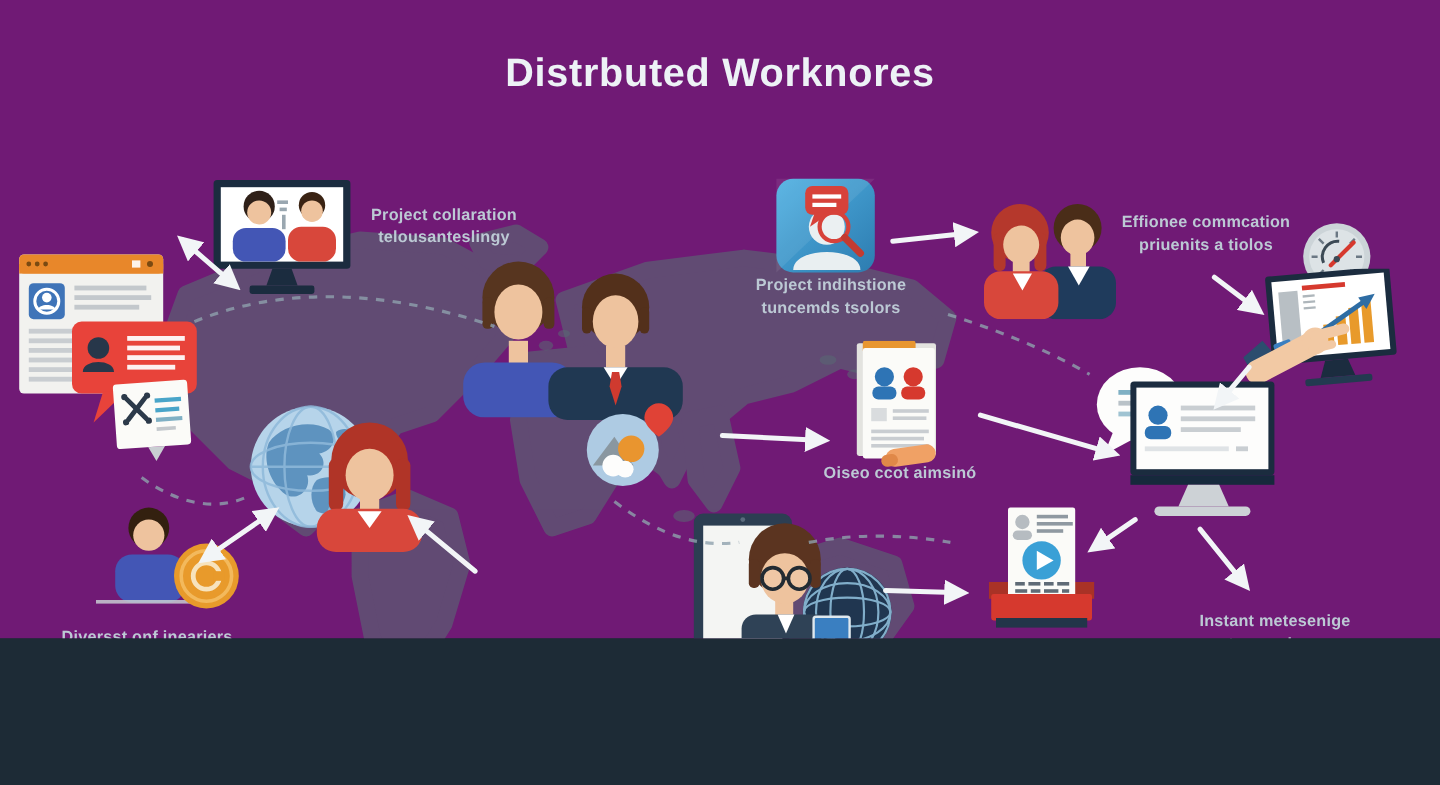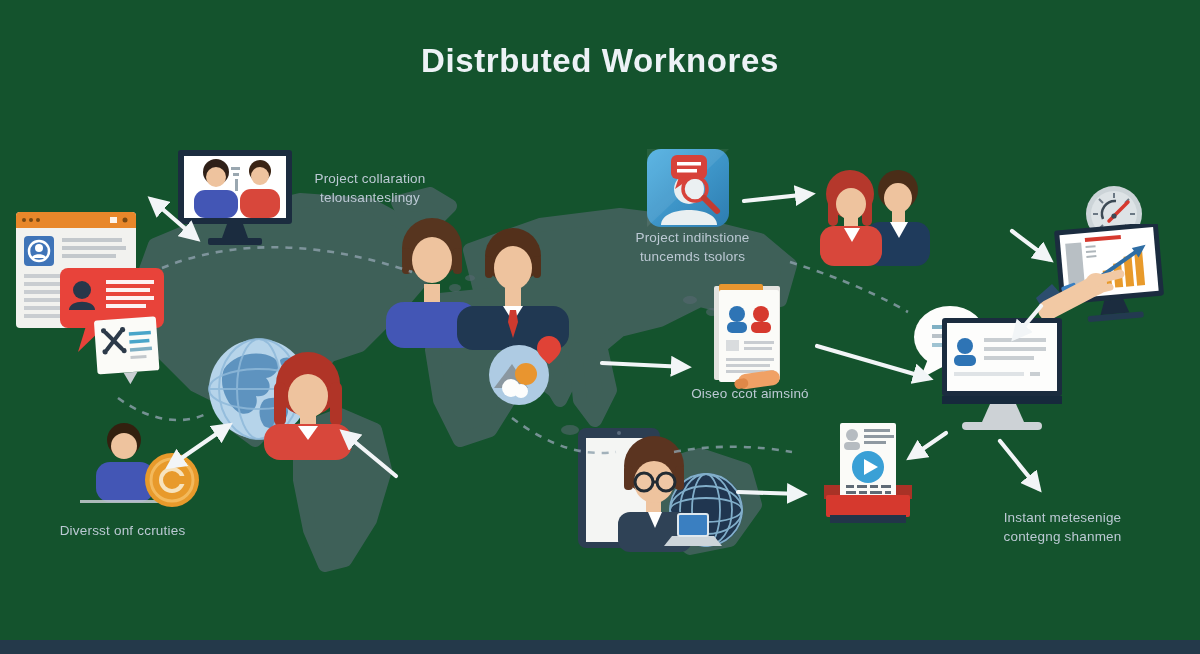--- a/index.html
+++ b/index.html
@@ -1,21 +1,21 @@
 <!DOCTYPE html>
 <html><head>
 <meta charset="utf-8">
 <style>
   html,body{margin:0;padding:0;background:#1d2b36;}
-  .canvas{position:relative;width:1200px;height:654px;background:#14532d;overflow:hidden;
+  .canvas{position:relative;width:1200px;height:532px;background:#701a75;overflow:hidden;
           font-family:"Liberation Sans","DejaVu Sans",sans-serif;}
   .layer{position:absolute;left:0;top:0;pointer-events:none;}
   .title{position:absolute;top:42px;left:0;width:100%;margin:0;text-align:center;
          color:#edf2f6;font-size:33px;font-weight:800;letter-spacing:.6px;z-index:4;}
-  .label{position:absolute;color:#bcc9d4;font-weight:400;font-size:13.5px;line-height:1.38;
+  .label{position:absolute;color:#bcc9d4;font-weight:700;font-size:13.5px;line-height:1.38;
          text-align:center;white-space:pre-line;letter-spacing:.2px;z-index:3;}
   .icon{position:absolute;z-index:2;}
   .arrows{z-index:5;}
   .footerband{position:absolute;left:0;top:640px;width:1200px;height:14px;background:#24394a;z-index:1;}
 </style>
 </head>
 <body>
 
 <div class="canvas">
 
@@ -442,19 +442,21 @@
       <polygon points="70,88 84,88 77,104" fill="#ffffff"></polygon>
       <polygon points="94,112 136,112 144,122 86,122" fill="#cdd5da"></polygon>
       <rect x="100" y="90" width="30" height="22" rx="2" fill="#3a7fc1" stroke="#dfe8ee" stroke-width="2"></rect>
     </svg>
   </div>
 
   <div class="label" style="left:295px;top:170px;width:150px">Project collaration
 telousanteslingy</div>
   <div class="label" style="left:610px;top:229px;width:165px">Project indihstione
 tuncemds tsolors</div>
+  <div class="label" style="left:930px;top:176px;width:150px">Effionee commcation
+priuenits a tiolos</div>
   <div class="label" style="left:680px;top:385px;width:140px">Oiseo ccot aimsinó</div>
-  <div class="label" style="left:30px;top:522px;width:185px">Diversst onf ccruties</div>
+  <div class="label" style="left:30px;top:522px;width:185px">Diversst onf ineariers</div>
   <div class="label" style="left:985px;top:509px;width:155px">Instant metesenige
 contegng shanmen</div>
 
   <div class="footerband"></div>
 </div>
 
 </body></html>

